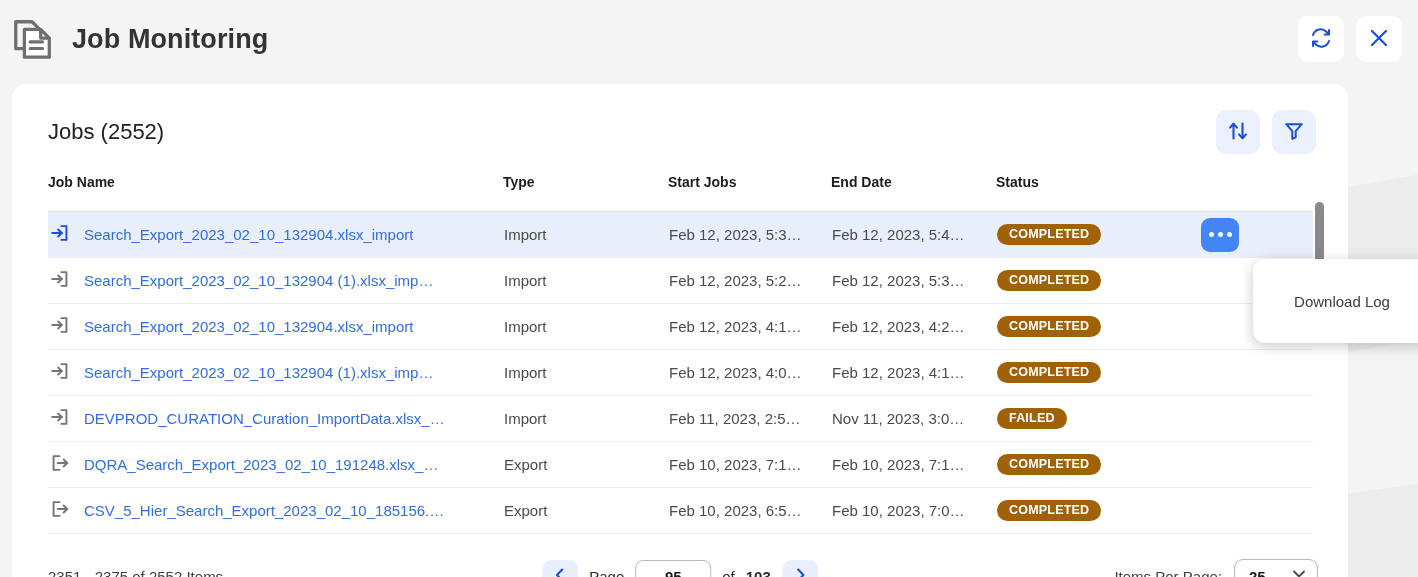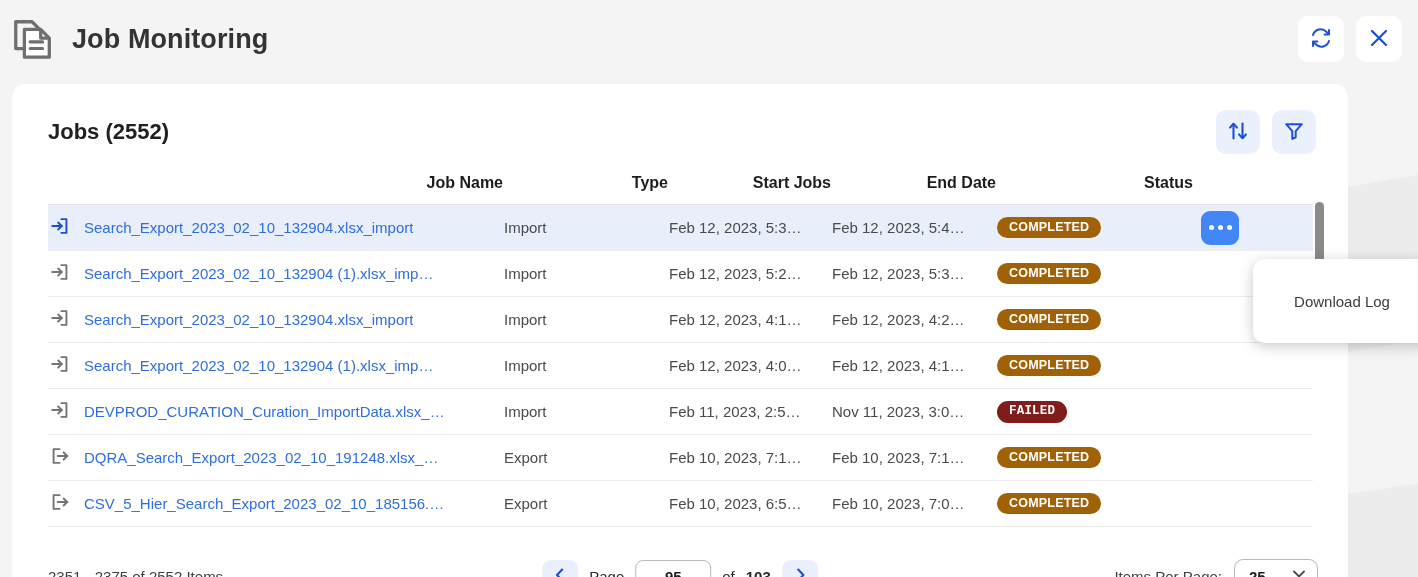--- a/index.html
+++ b/index.html
@@ -84,21 +84,21 @@
     box-sizing: border-box;
     overflow: hidden;
   }
   .card-head {
     display: flex;
     align-items: center;
     padding: 26px 32px 0 36px;
   }
   .card-title {
     font-size: 22px;
-    font-weight: bold;
+    font-weight: normal;
     color: #202020;
   }
   .card-head-actions {
     margin-left: auto;
     display: flex;
     gap: 12px;
   }
   .tool-btn {
     width: 44px;
     height: 44px;
@@ -117,25 +117,25 @@
     position: relative;
     margin: 20px 0 0 0;
     padding: 0 0 0 36px;
   }
   table.jobs {
     border-collapse: collapse;
     width: 1265px;
     table-layout: fixed;
   }
   table.jobs th {
-    text-align: right;
-    font-size: 16px;
+    text-align: left;
+    font-size: 14px;
     font-weight: bold;
     color: #1d1d1d;
-    padding: 0 0 12px 0;
+    padding: 0 0 21px 0;
     border-bottom: 1px solid #e4e4e4;
     white-space: nowrap;
   }
   table.jobs td {
     font-size: 15px;
     color: #4a4a4a;
     height: 43px;
     border-bottom: 1px solid #ededed;
     overflow: hidden;
     white-space: nowrap;
@@ -177,21 +177,21 @@
     display: inline-block;
     font-size: 12.5px;
     font-weight: bold;
     color: #ffffff;
     border-radius: 11px;
     padding: 4px 12px 5px 12px;
     letter-spacing: .2px;
     line-height: 1;
   }
   .badge.completed { background: #a16207; }
-  .badge.failed { background: #7f1d1d; font-family: Liberation Mono, monospace; }
+  .badge.failed { background: #a16207; }
 
   .kebab-btn {
     width: 38px;
     height: 34px;
     border-radius: 9px;
     background: #4285f4;
     border: none;
     display: flex;
     align-items: center;
     justify-content: center;

